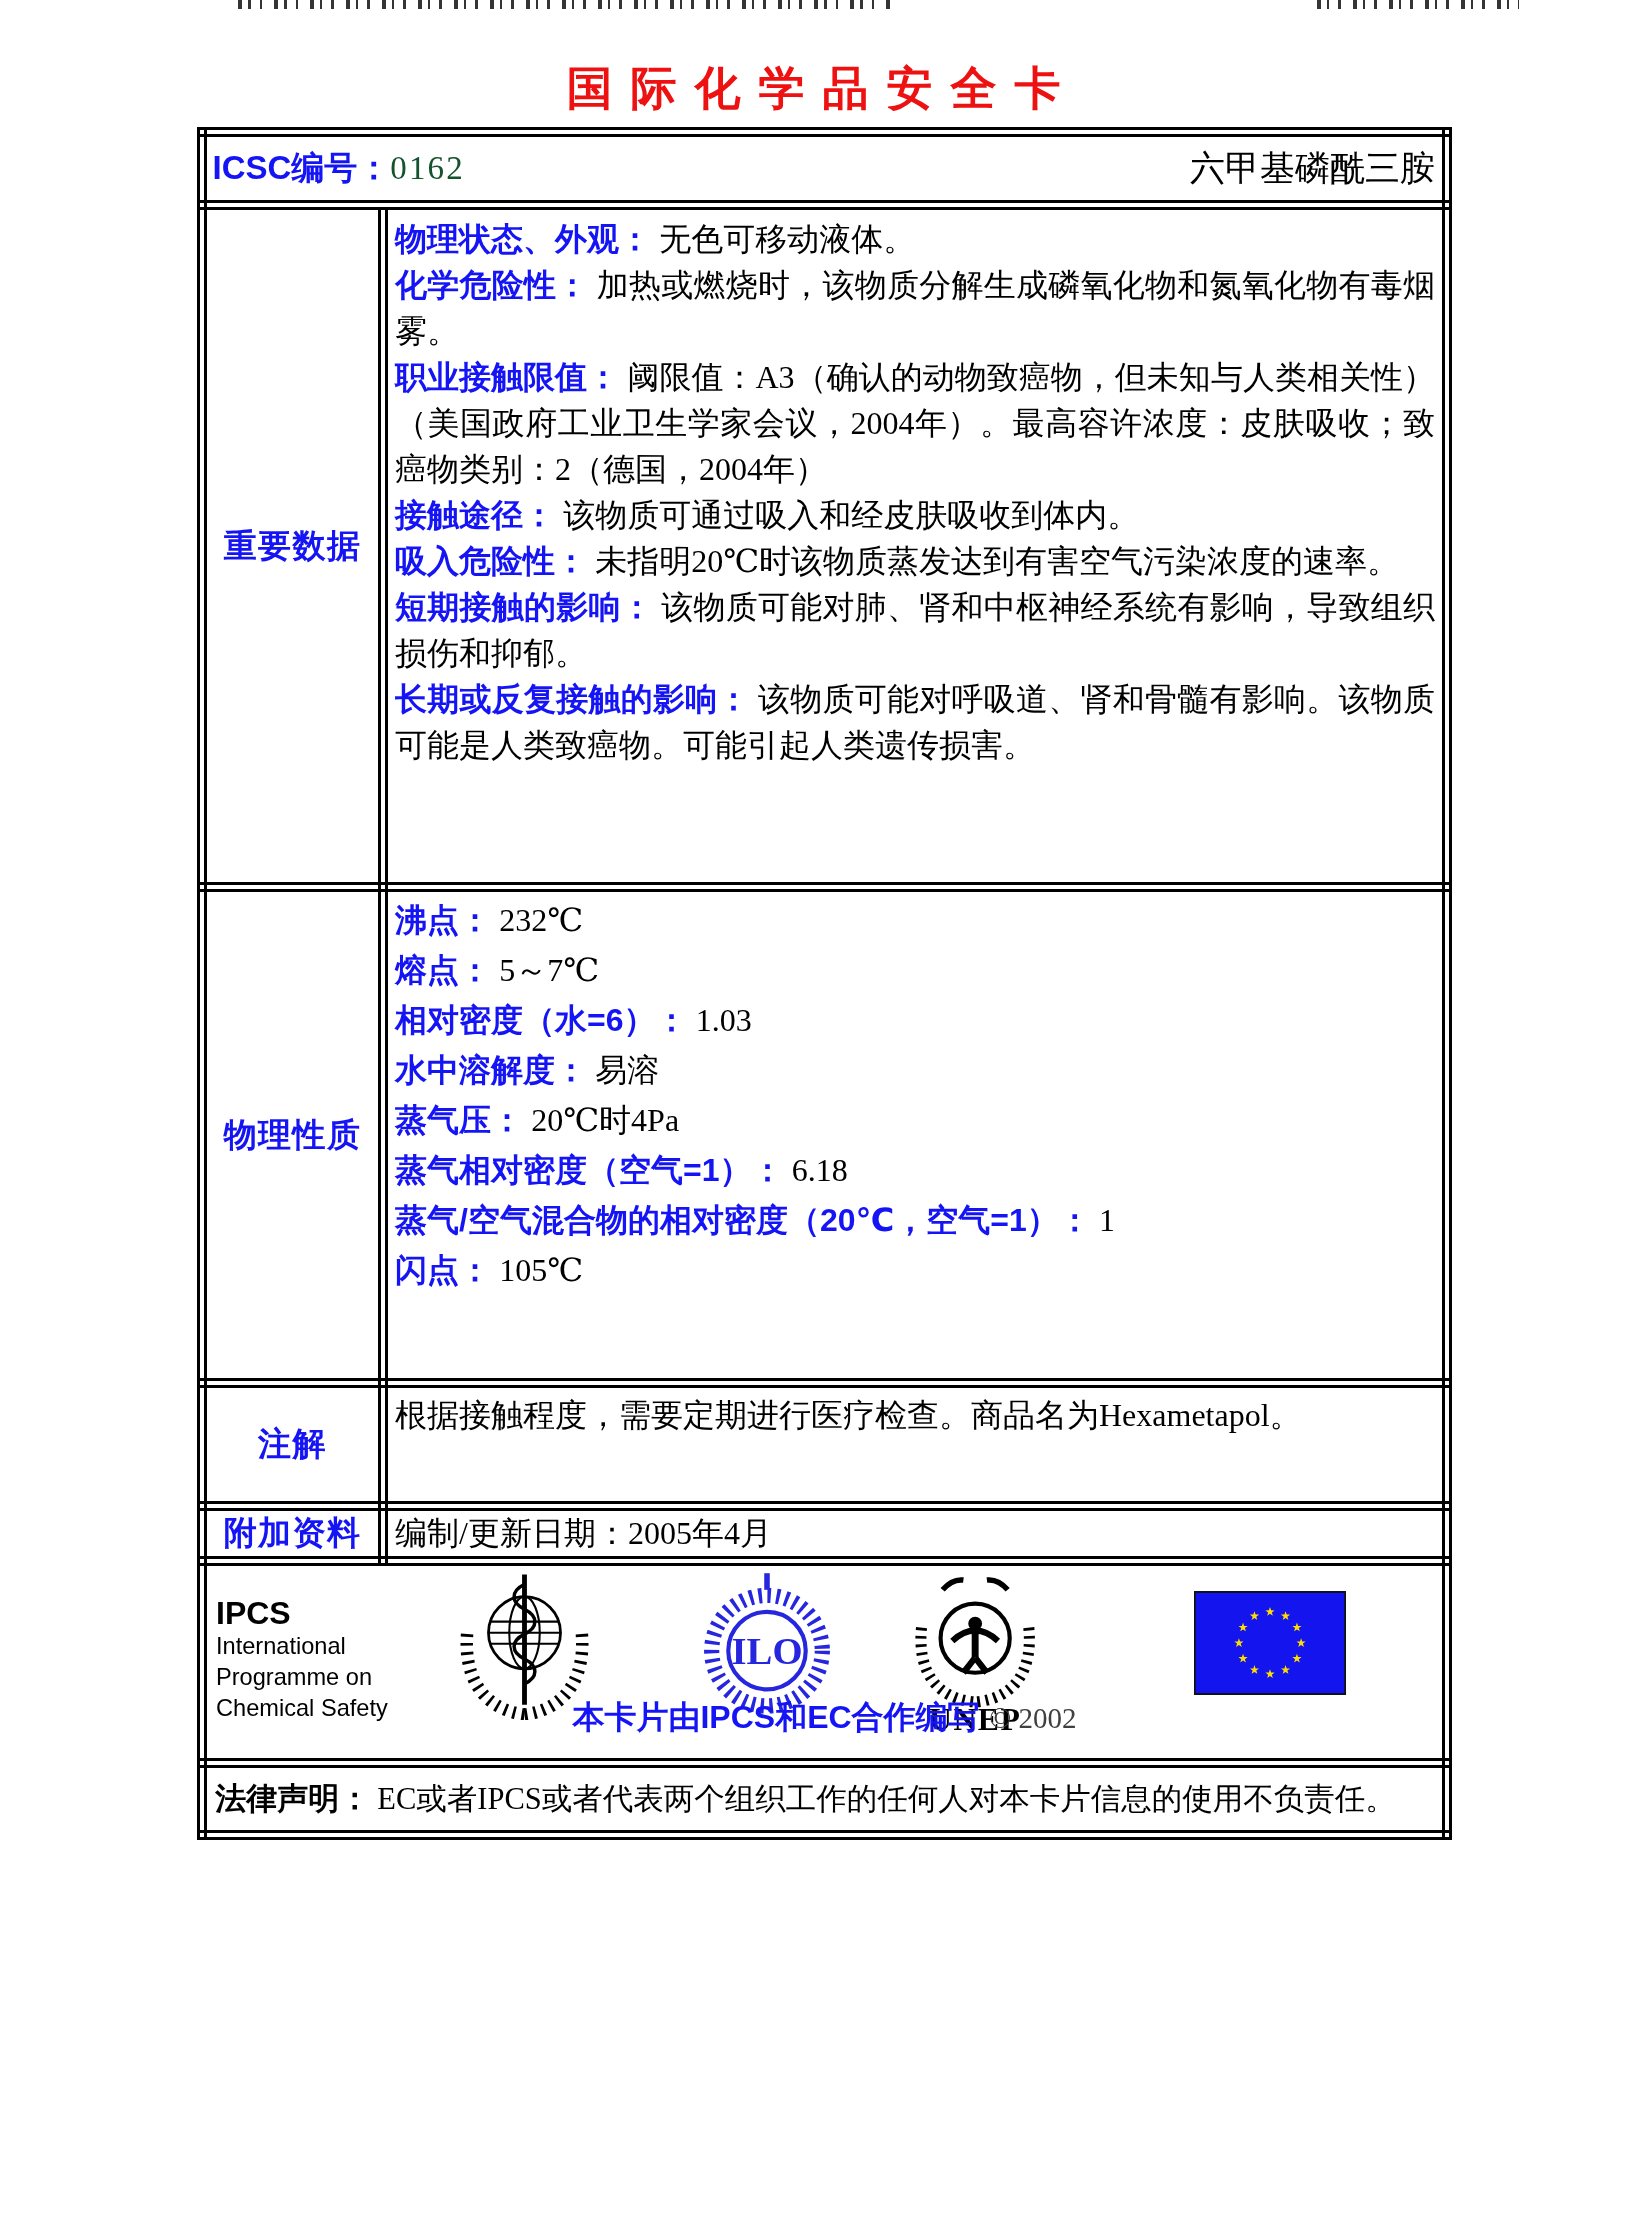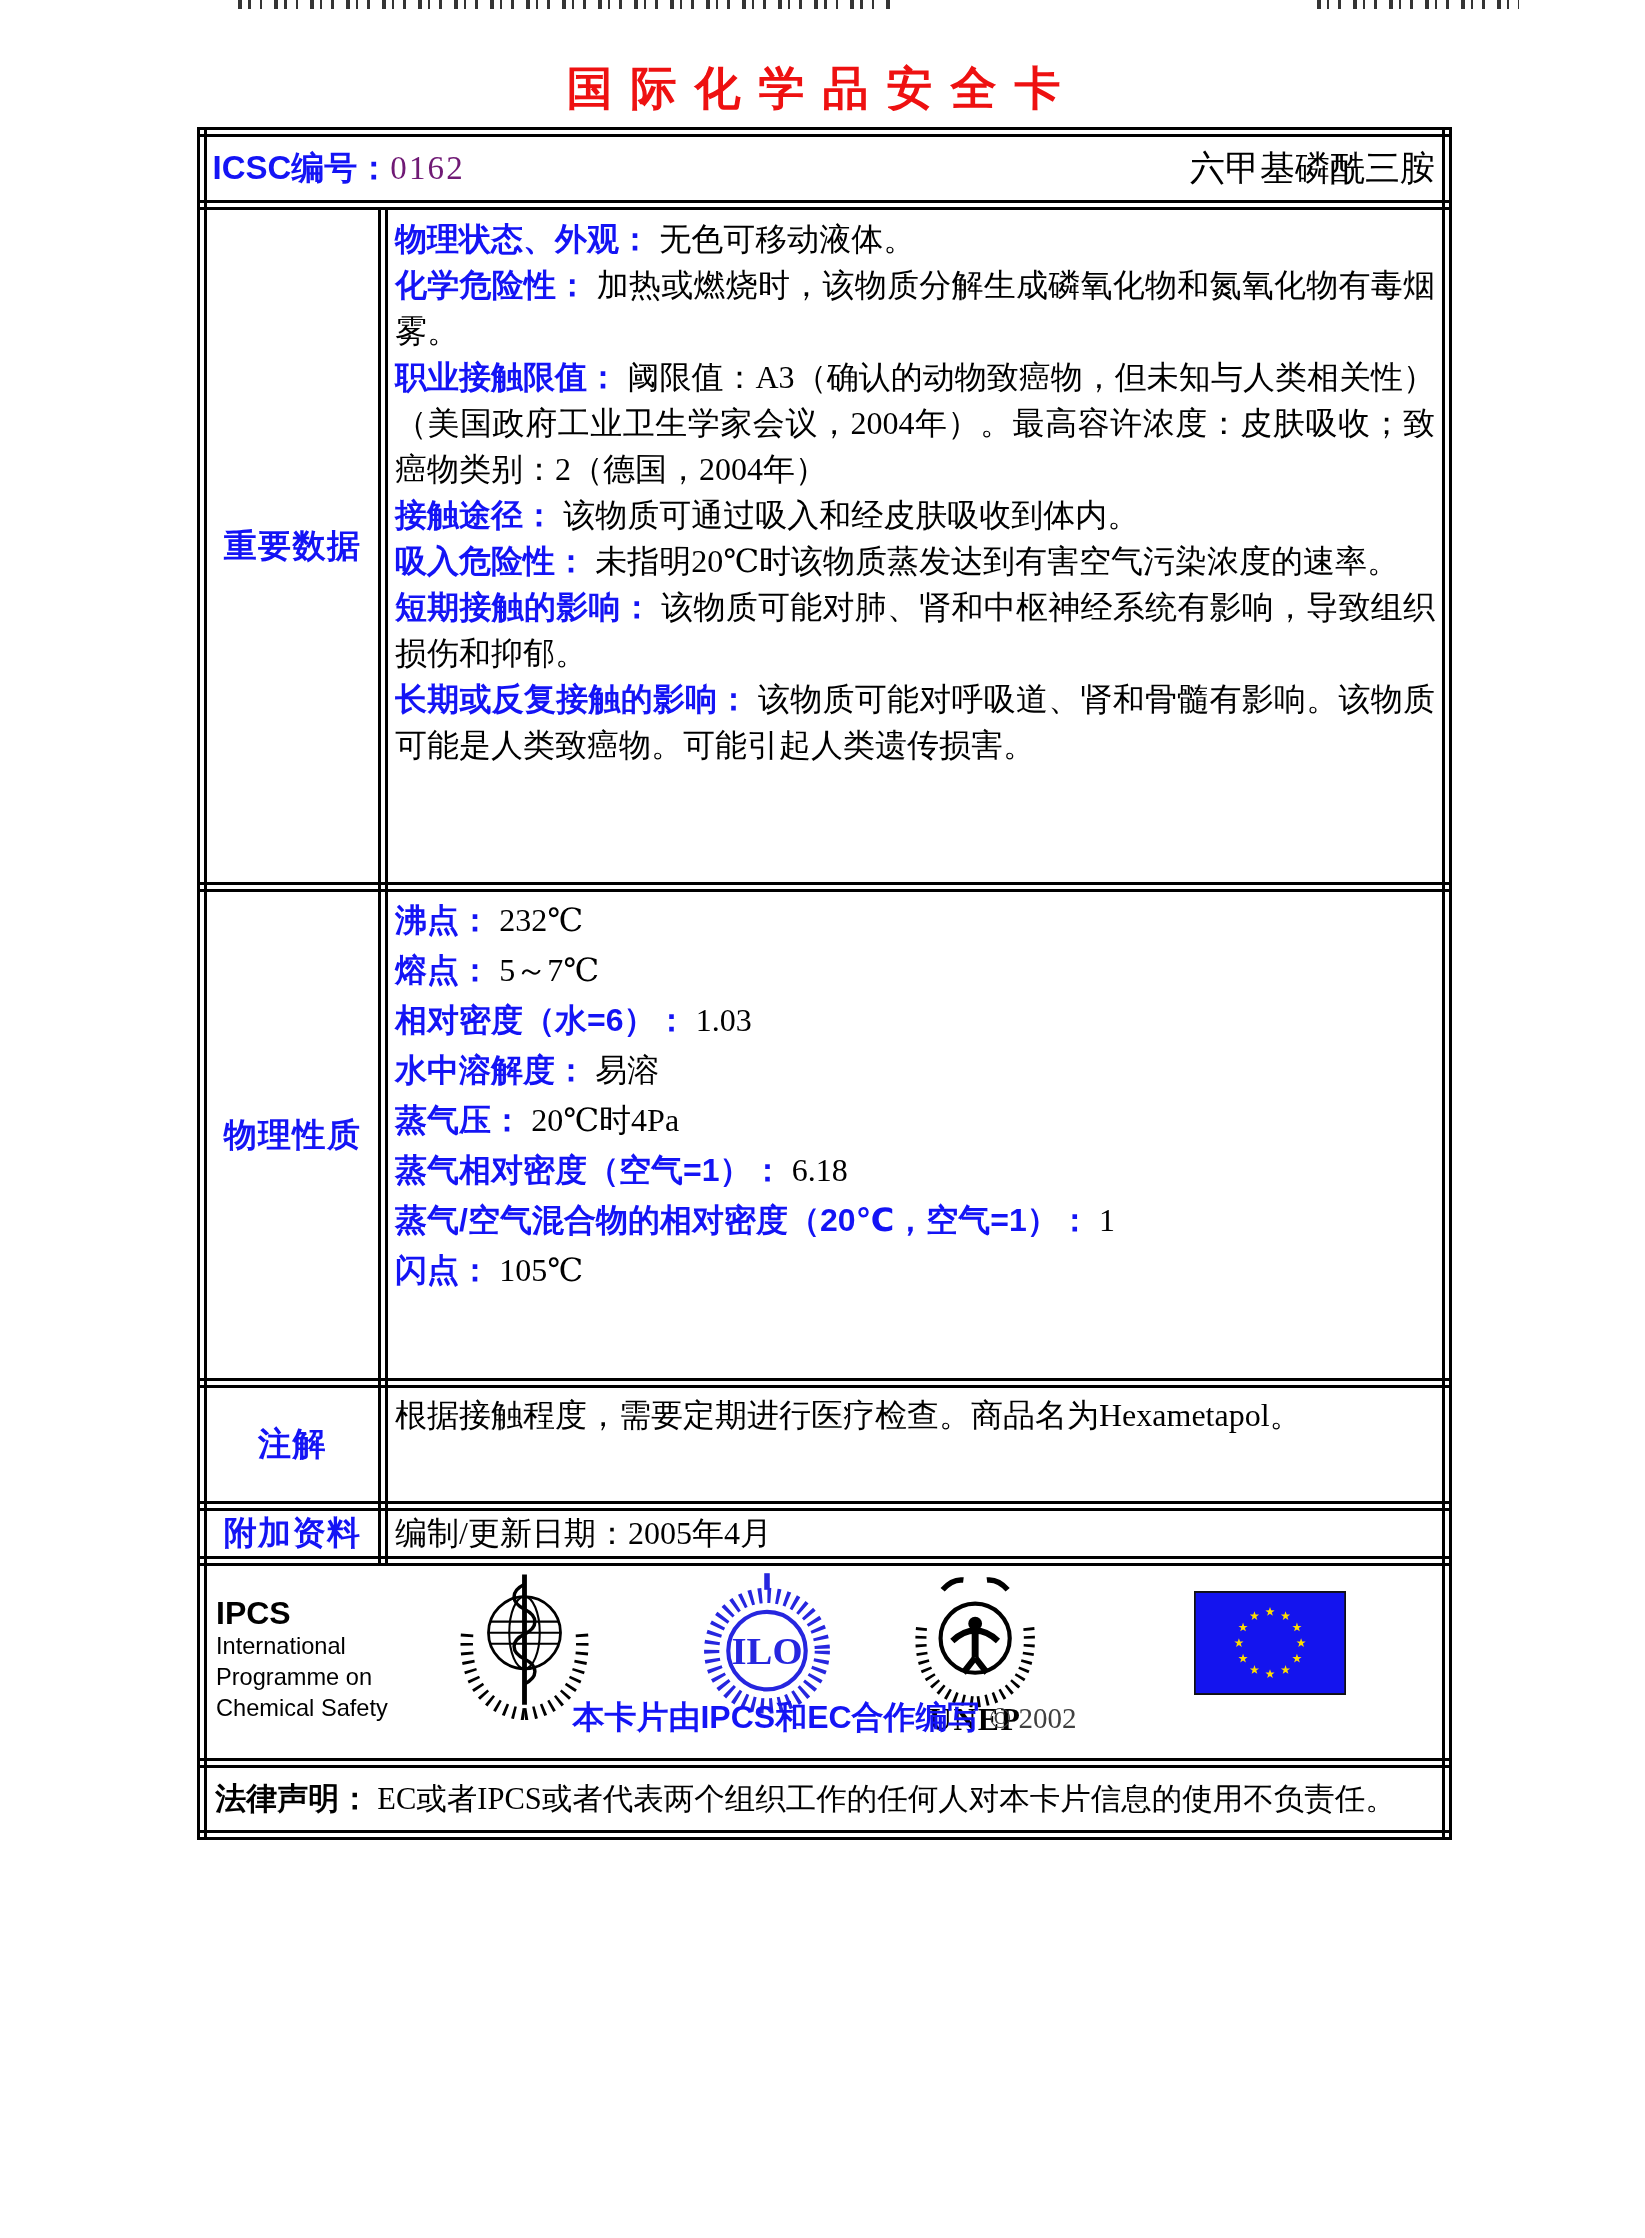--- a/index.html
+++ b/index.html
@@ -46,21 +46,21 @@
   }
 
   .hdr-flex {
     display: flex; justify-content: space-between; align-items: center;
     padding: 0 7px 0 5.5px;
   }
   .icsc-label {
     font-family: "Liberation Sans", "DejaVu Sans", sans-serif;
     font-weight: bold; color: #1414f5; font-size: 33px;
   }
-  .icsc-number { font-size: 33px; color: #701a75; letter-spacing: 2.1px; }
+  .icsc-number { font-size: 33px; color: #14532d; letter-spacing: 2.1px; }
   .chem-name   { font-size: 35px; color: #000; }
 
   td.sec {
     text-align: center; vertical-align: middle;
     font-family: "Liberation Sans", "DejaVu Sans", sans-serif;
     font-weight: bold; color: #1414f5; font-size: 33px;
     letter-spacing: 1.4px;
   }
   td.content { vertical-align: top; }
   .content-inner { padding: 5.5px 7px 0 7px; }

